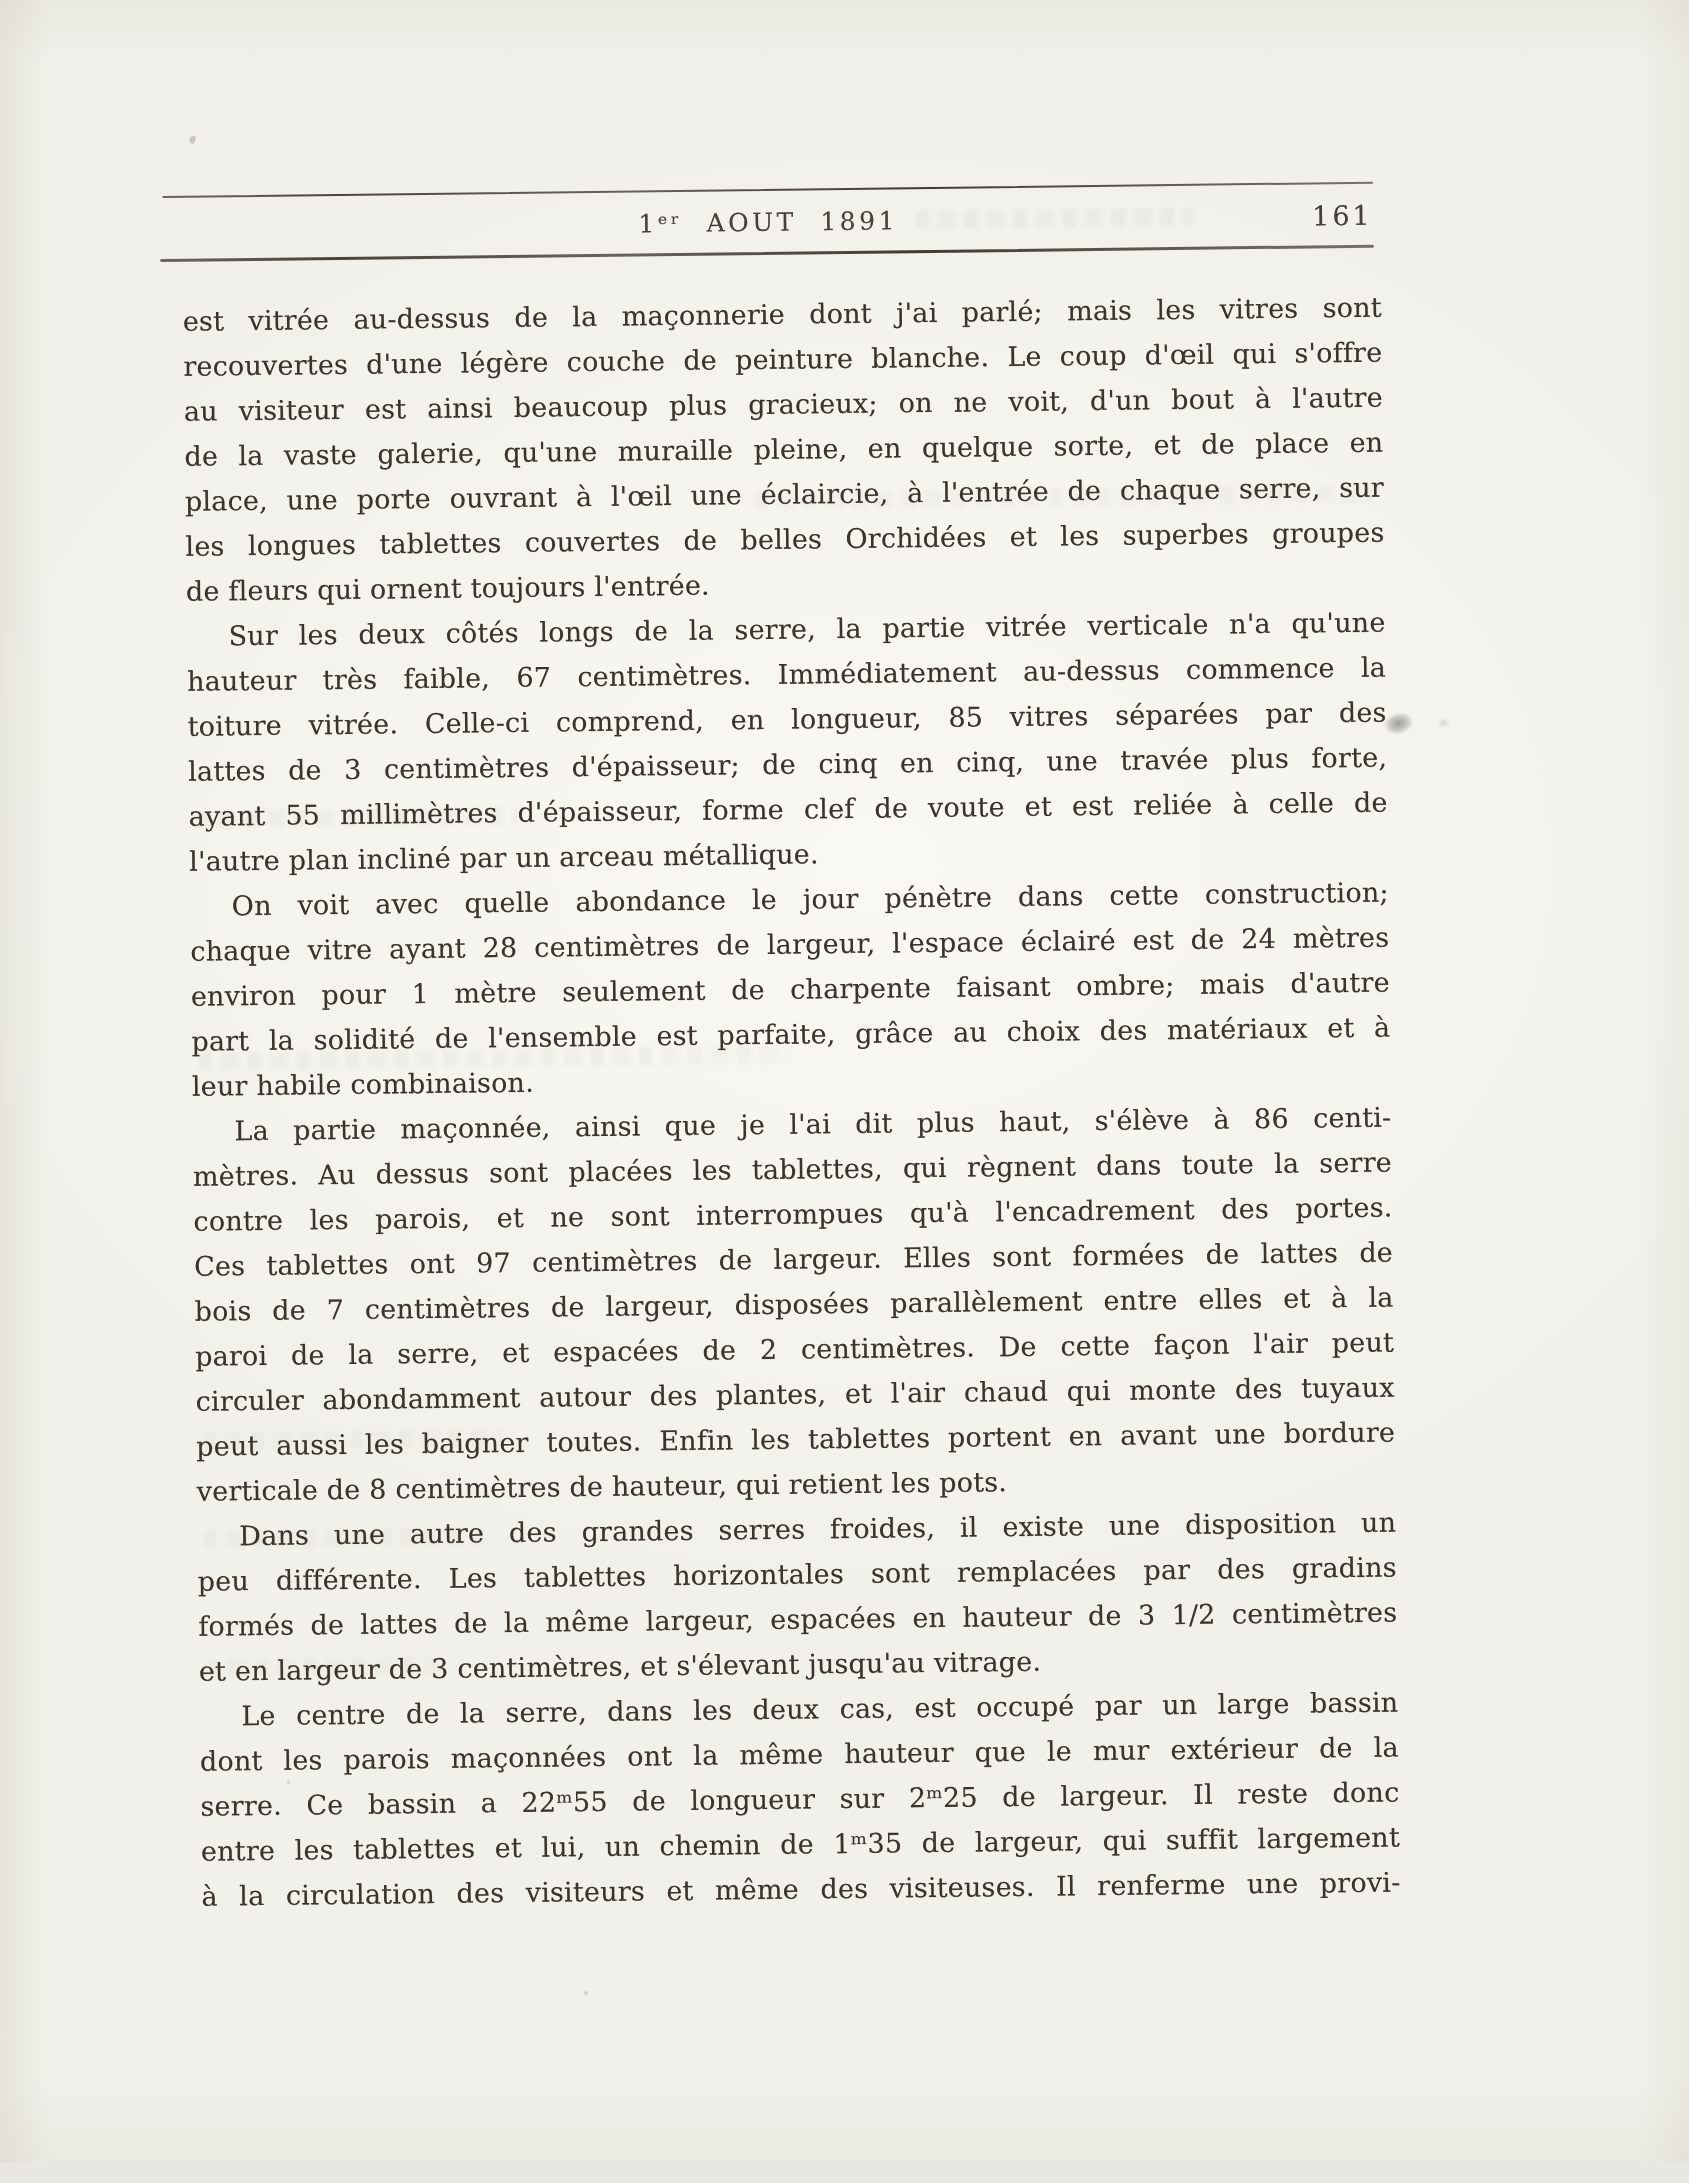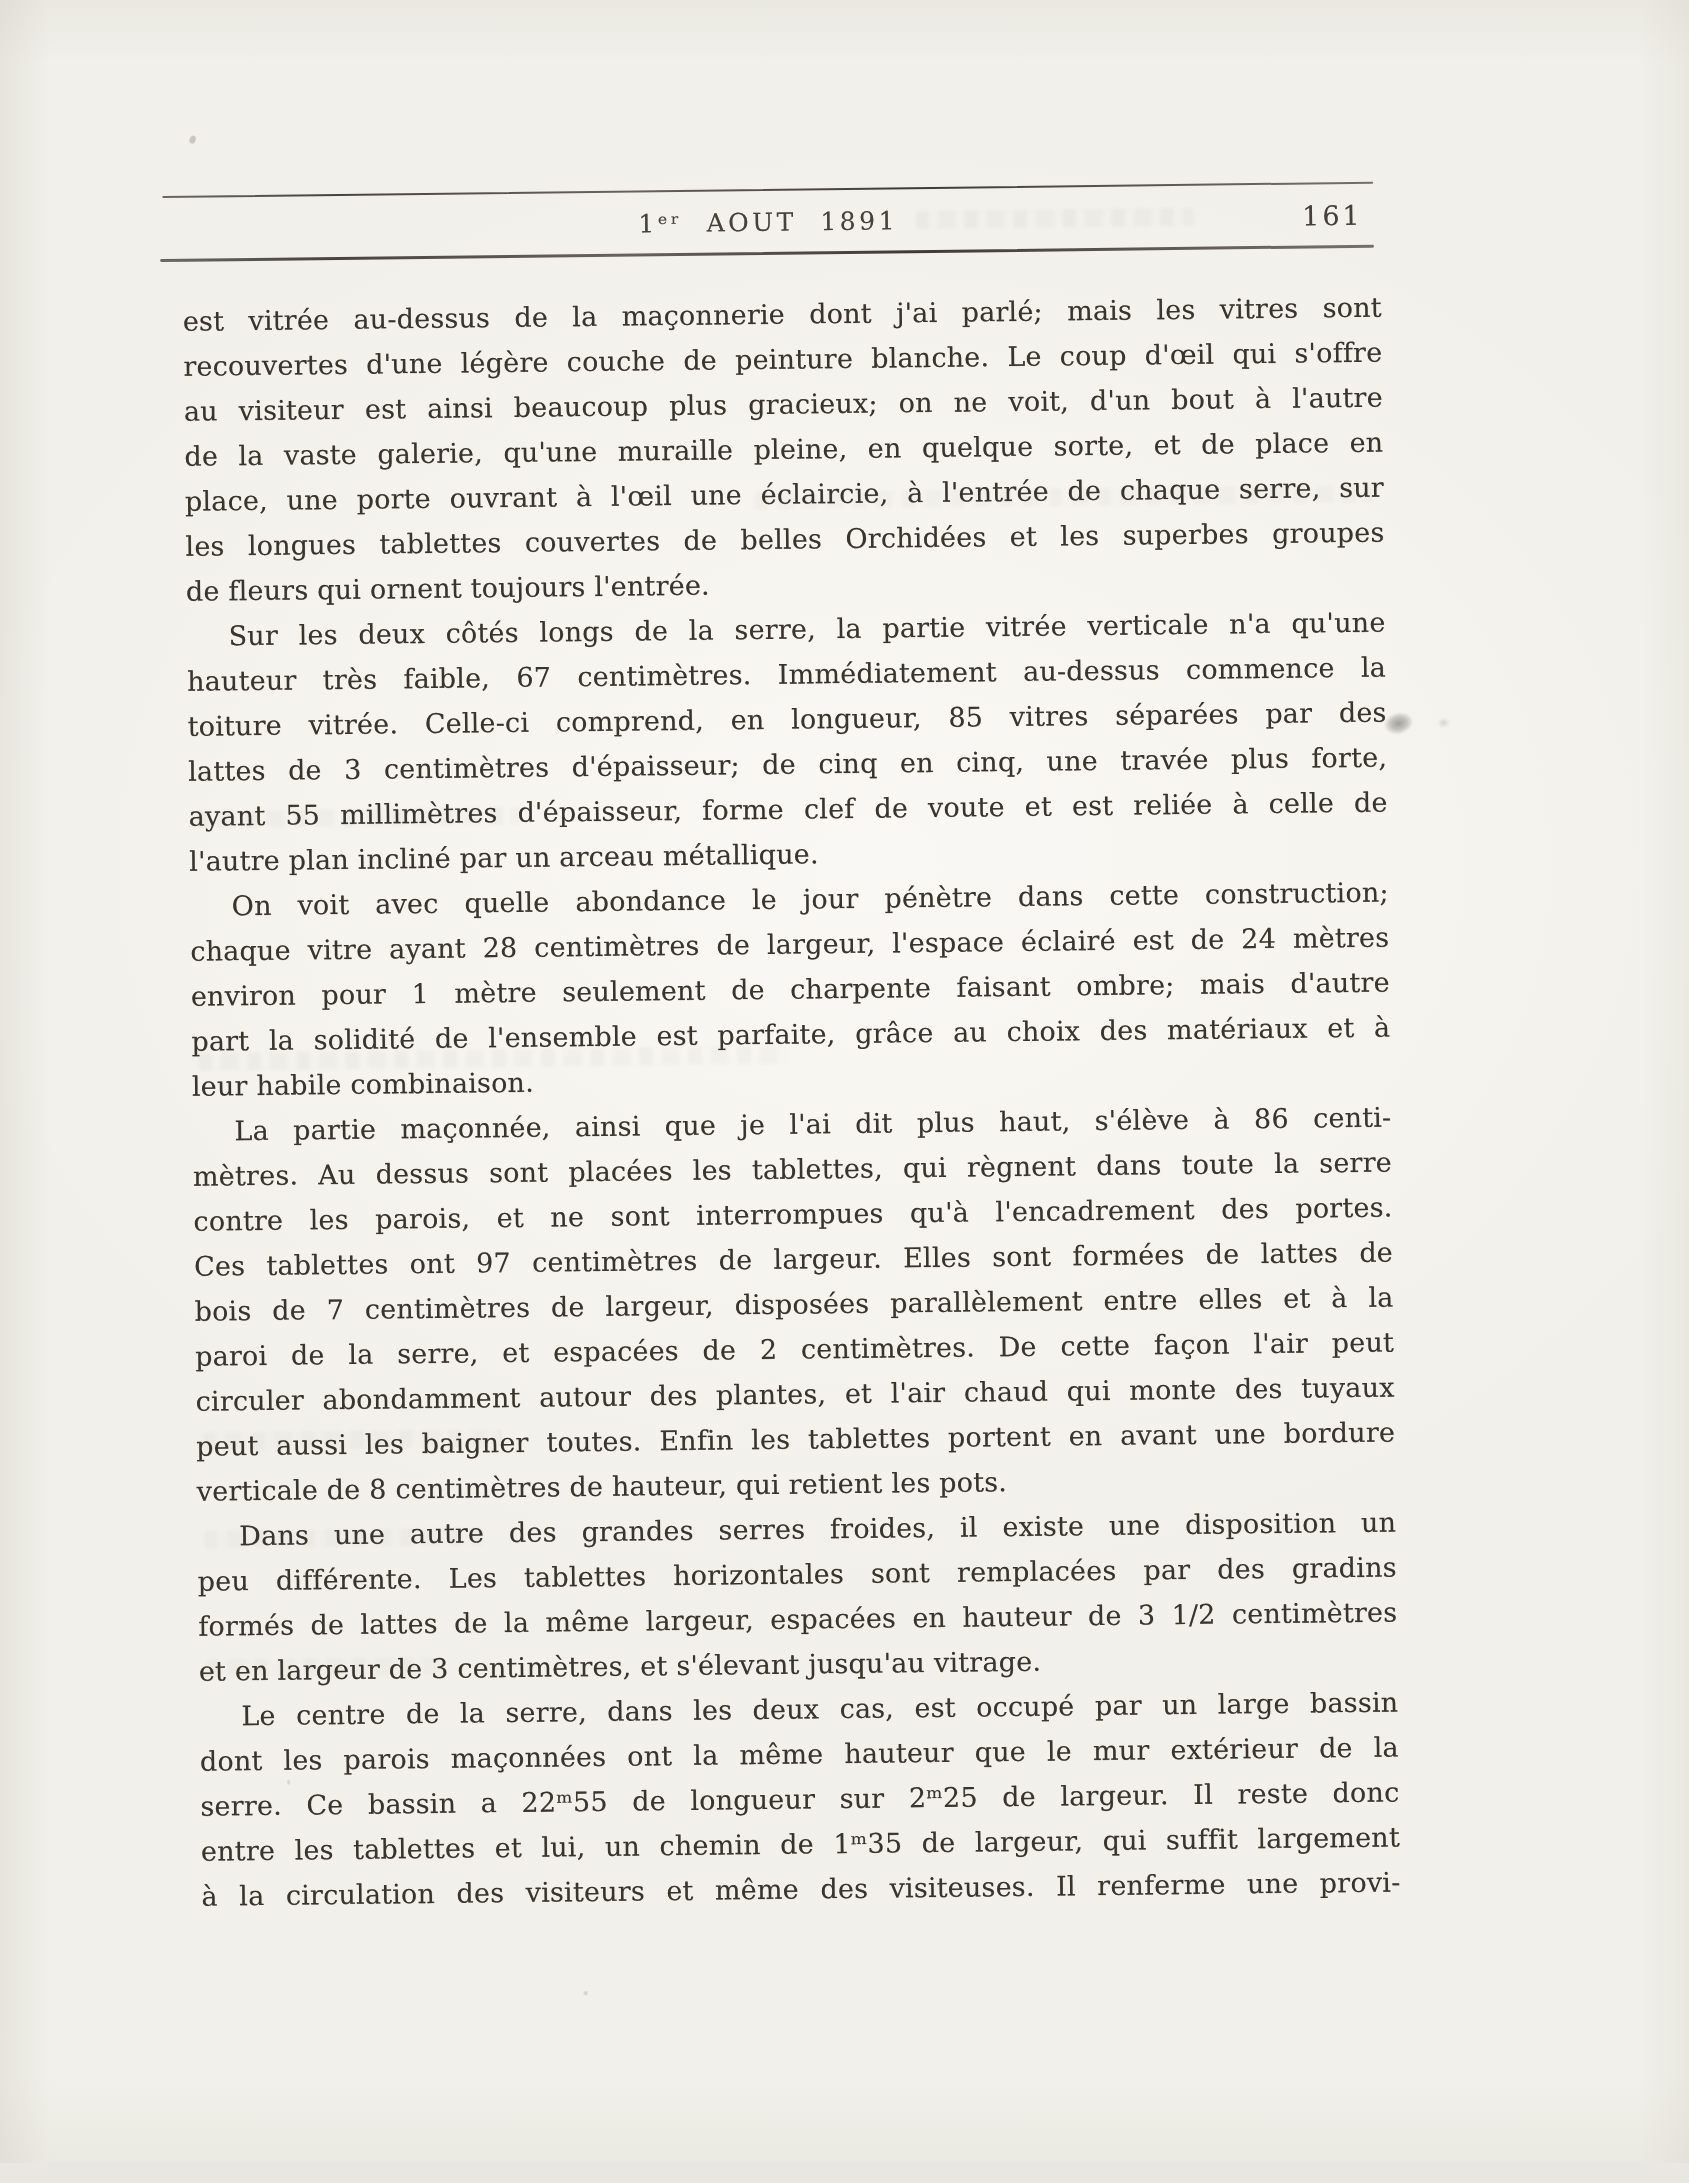--- a/index.html
+++ b/index.html
@@ -41,21 +41,21 @@
     display: block;
     text-align: center;
     font-size: 25px;
     letter-spacing: 3.5px;
     word-spacing: 12px;
     color: #48423a;
     text-shadow: 0 0 0.5px rgba(72,66,58,0.45);
   }
   .head-page {
     position: absolute;
-    right: 11px; top: 0;
+    right: 1px; top: 0;
     font-size: 27px;
     letter-spacing: 3px;
     color: #46403a;
     text-shadow: 0 0 0.5px rgba(70,64,56,0.45);
   }
   .body-text {
     position: absolute;
     left: 192px; top: 291px; width: 1199px;
   }
   .line {

